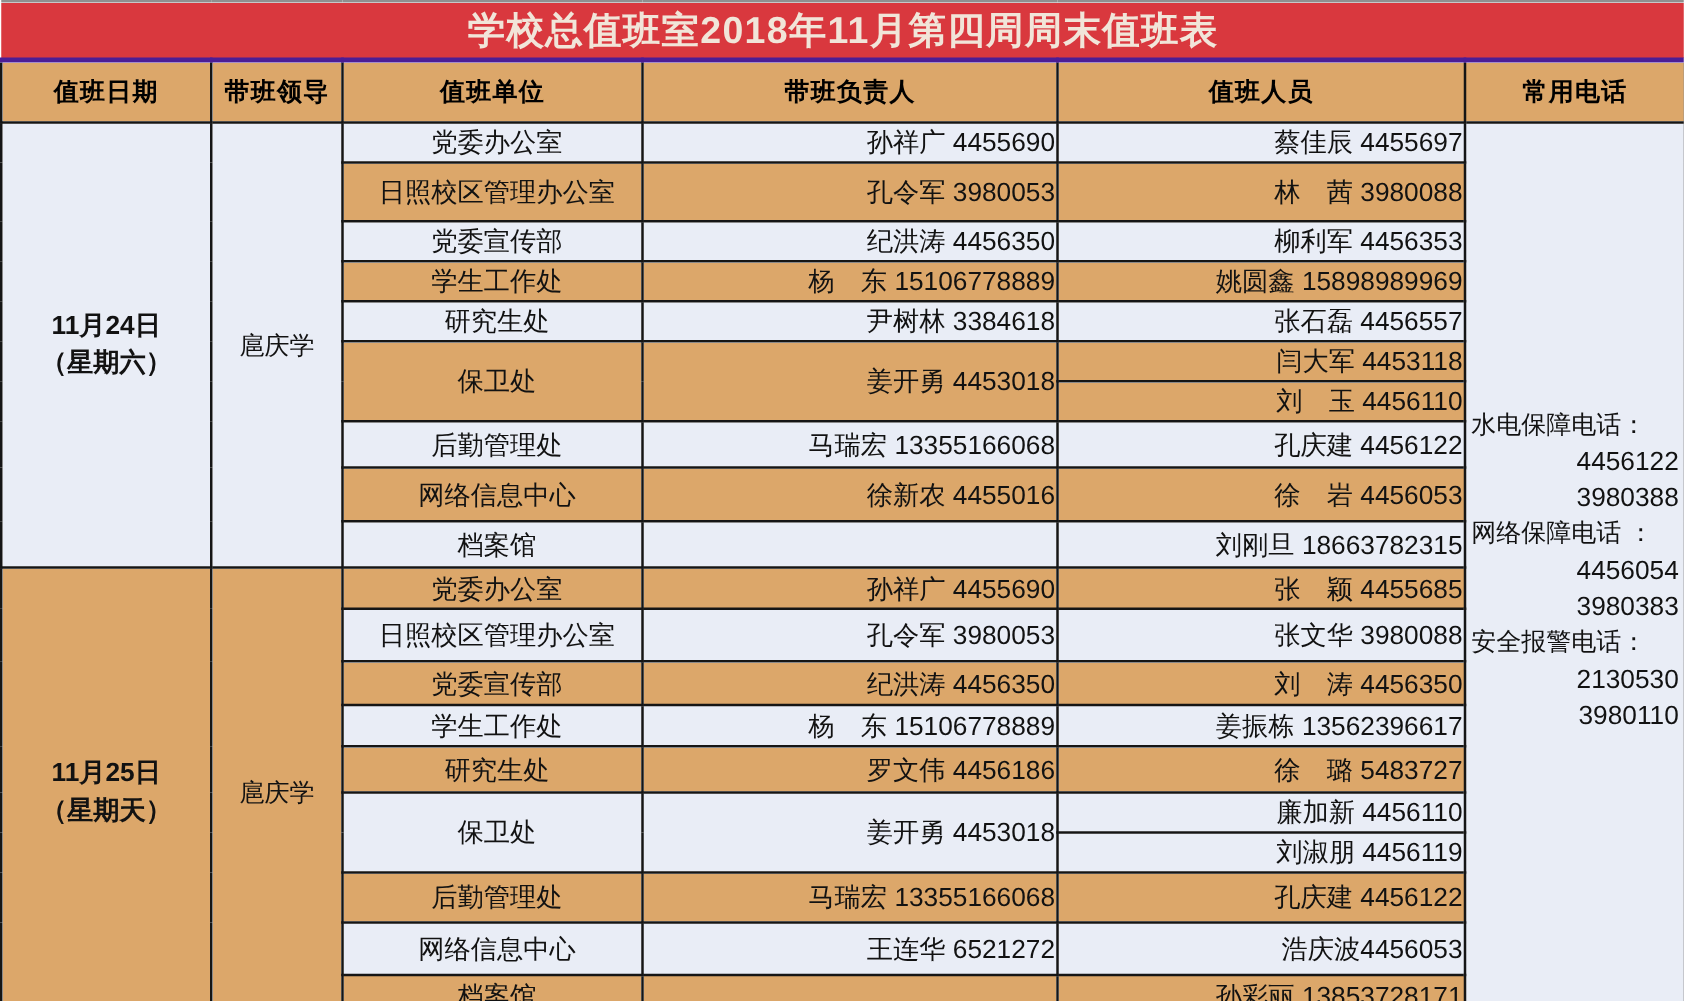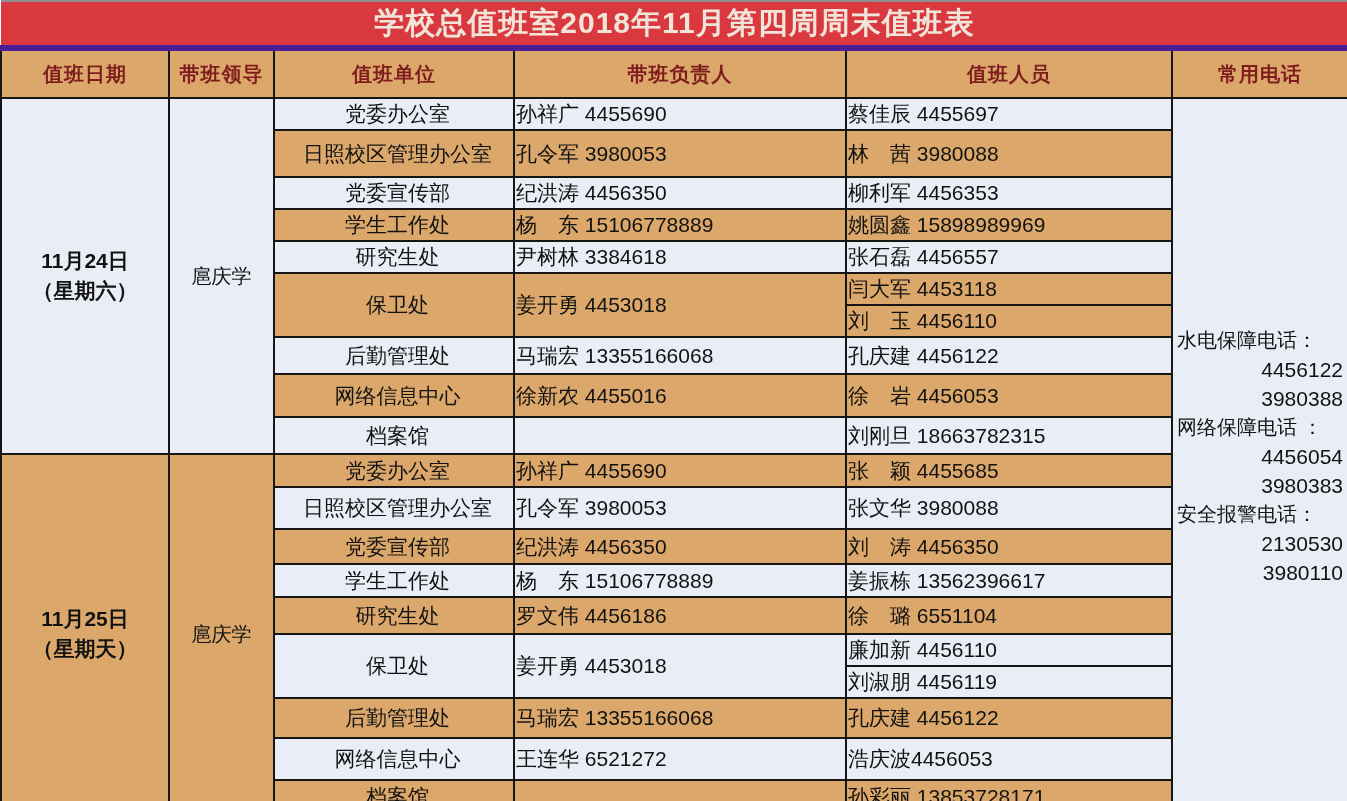--- a/index.html
+++ b/index.html
@@ -11,33 +11,33 @@
   table.roster{
     width:1347px;table-layout:fixed;border-collapse:collapse;
     border-top:2px solid #8f8f8f;
   }
   td,th{box-sizing:border-box;border:2px solid #151515;overflow:hidden;}
   
   .t{background:var(--tan);}
   .l{background:var(--light);}
   
   td.title-cell{
-    background:var(--red);border:none;border-bottom:6px solid #4c1d95;
+    background:var(--red);border:none;border-bottom:4px solid #4c1d95;
     text-align:center;vertical-align:middle;
     font-size:30px;font-weight:bold;color:#F1E5D9;height:47px;
     letter-spacing:1px;
   }
   
   th.hdr{
-    background:var(--tan);color:#7f1d1d;font-size:20px;font-weight:bold;
+    background:var(--tan);color:#000000;font-size:20px;font-weight:bold;
     text-align:center;vertical-align:middle;height:50px;letter-spacing:1px;
   }
   
   td.c{font-size:21px;vertical-align:middle;}
-  td.center{text-align:left;}
+  td.center{text-align:right;}
   td.unit{text-align:center;padding-left:8px;}
   td.date-cell{text-align:center;font-weight:bold;font-size:21px;line-height:30px;}
   td.leader-cell{text-align:center;font-size:20px;}
   
   td.phone-cell{vertical-align:middle;padding:0 4px;}
   .phone-label{font-size:20px;text-align:left;line-height:29px;white-space:nowrap;}
   .phone-num{font-size:21px;text-align:right;line-height:29px;}
 </style>
 </head>
 <body>
@@ -152,21 +152,21 @@
     <td class="c t center">刘　涛 4456350</td>
   </tr>
   <tr style="height:33px">
     <td class="c l unit">学生工作处</td>
     <td class="c l center">杨　东 15106778889</td>
     <td class="c l center">姜振栋 13562396617</td>
   </tr>
   <tr style="height:37px">
     <td class="c t unit">研究生处</td>
     <td class="c t center">罗文伟 4456186</td>
-    <td class="c t center">徐　璐 6551104</td>
+    <td class="c t center">徐　璐 5483727</td>
   </tr>
   <tr style="height:31px">
     <td class="c l unit" rowspan="2">保卫处</td>
     <td class="c l center" rowspan="2">姜开勇 4453018</td>
     <td class="c l center">廉加新 4456110</td>
   </tr>
   <tr style="height:32px">
     <td class="c l center">刘淑朋 4456119</td>
   </tr>
   <tr style="height:40px">

